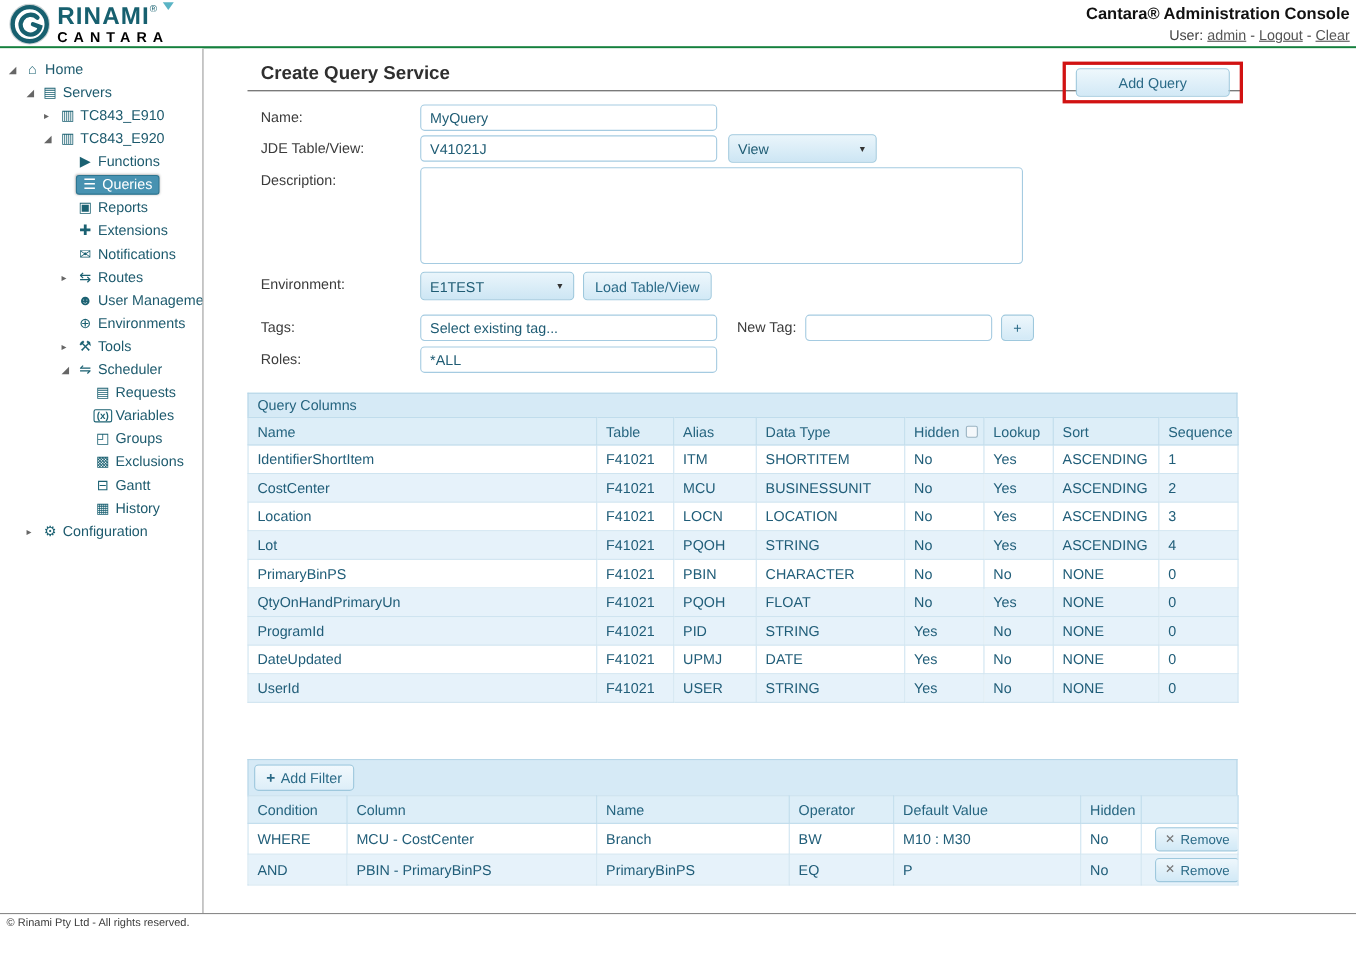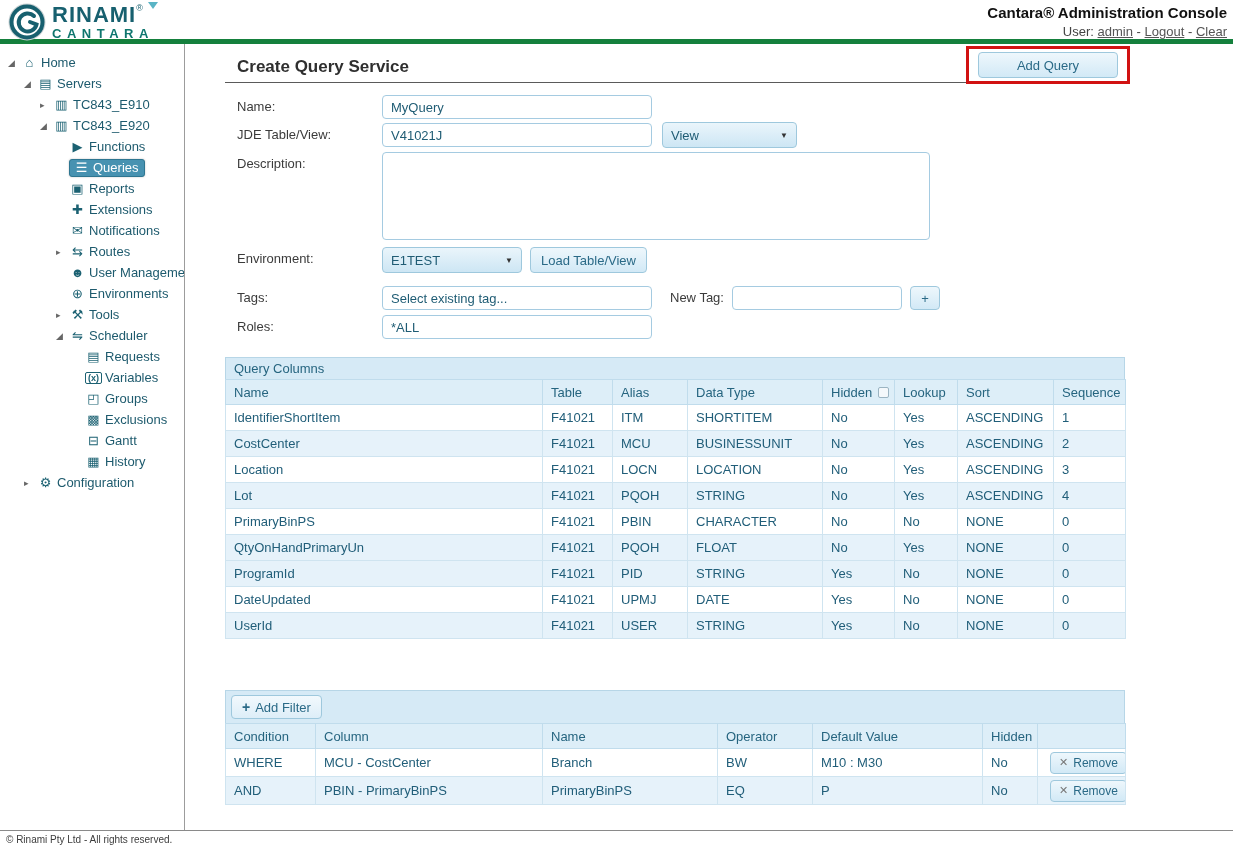--- a/index.html
+++ b/index.html
@@ -1,26 +1,26 @@
 <!DOCTYPE html>
 <html><head>
 <meta charset="utf-8">
 <style>
   * { margin:0; padding:0; box-sizing:border-box; }
   html,body { width:1233px; height:867px; background:#fff; font-family:"Liberation Sans",sans-serif; overflow:hidden; }
 
   
-  .app-header { position:absolute; left:0; top:0; width:1233px; height:44px; background:#fff; border-bottom:5px solid #15803d;text-decoration:underline; }
+  .app-header { position:absolute; left:0; top:0; width:1233px; height:44px; background:#fff; border-bottom:2px solid #15803d;text-decoration:underline; }
   .logo-wrap { position:absolute; left:8px; top:3px; display:flex; align-items:center; gap:6px; }
   .logo-circle { width:38px; height:38px; }
   .logo-text { position:relative; line-height:1; }
   .brand-top { font-size:22px; font-weight:bold; color:#17606f; letter-spacing:1px; }
   .brand-reg { font-size:9px; color:#17606f; vertical-align:top; }
   .brand-accent { position:absolute; top:-2px; left:96px; width:0; height:0; border-left:5px solid transparent; border-right:5px solid transparent; border-top:7px solid #5ab4c5; }
-  .brand-bottom { font-size:13px; font-weight:bold; color:#0f766e; letter-spacing:5.5px; margin-top:1px; }
+  .brand-bottom { font-size:13px; font-weight:bold; color:#000000; letter-spacing:5.5px; margin-top:1px; }
   .header-right { position:absolute; right:6px; top:4px; text-align:right; }
   .console-title { font-size:15px; font-weight:bold; color:#111; }
   .user-line { font-size:13px; color:#444; margin-top:3px; }
   .user-line a { color:#555; text-decoration:underline; cursor:pointer; }
   .sep { color:#444; }
 
   
   .sidebar { position:absolute; left:0; top:44px; width:185px; height:786px; border-right:1px solid #9c9c9c; background:#fff; padding-top:8px; overflow:hidden; }
   .ti { display:flex; align-items:center; height:21px; cursor:pointer; white-space:nowrap; }
   .ti .arr { width:13px; font-size:9px; color:#666; flex:0 0 13px; text-align:left; }
@@ -30,21 +30,21 @@
   .selbox { display:flex; align-items:center; background:#4792b1; border:1px solid #2e7691; border-radius:3px; padding:0 5px 1px 3px; box-shadow:0 0 2px rgba(0,0,0,.25); }
   .selbox .ico { color:#fff; }
   .selbox .lbl { color:#fff; }
   .var-ico { font-size:9px !important; font-weight:bold; border:1px solid #1b6172; border-radius:2px; line-height:10px; height:12px; }
 
   
   .main { position:absolute; left:186px; top:44px; width:1047px; height:786px; background:#fff;margin-left:32px; }
   .page-title { position:absolute; left:19px; top:13px; font-size:17px; font-weight:bold; color:#2f2f2f; }
   .title-rule { position:absolute; left:7px; top:38px; width:904px; border-bottom:1px solid #5a5a5a; }
 
-  .annotation-box { position:absolute; left:748px; top:2px; width:164px; height:38px; border:3px solid #d11212; display:flex; align-items:center; justify-content:center; z-index:5; background:transparent; }
+  .annotation-box { position:absolute; left:748px; top:12px; width:164px; height:38px; border:3px solid #d11212; display:flex; align-items:center; justify-content:center; z-index:5; background:transparent; }
 
   .btn { display:inline-flex; align-items:center; justify-content:center; gap:5px; background:linear-gradient(#eef7fc,#d2e9f6); border:1px solid #9ec8dd; border-radius:4px; color:#2a6a87; font-size:13px; font-family:"Liberation Sans",sans-serif; cursor:pointer; }
   .btn-addquery { width:140px; height:26px; }
 
   .frow { position:absolute; display:flex; align-items:flex-start;justify-content:space-between; }
   .flabel { width:145px; font-size:13px; color:#3b3b3b; padding-top:4px; }
   .tin { height:24px; border:1px solid #a5cbe1; border-radius:4px; padding:0 8px; font-size:13px; color:#1f5c74; font-family:"Liberation Sans",sans-serif; background:#fff; outline:none; }
   .tin::placeholder { color:#1f5c74; opacity:1; }
   .w270 { width:270px; }
   .sel { display:flex; align-items:center; justify-content:space-between; background:linear-gradient(#eaf5fb,#cde6f4); border:1px solid #9ec8dd; border-radius:4px; height:26px; padding:0 8px; font-size:13px; color:#1f5c74; cursor:pointer; }

